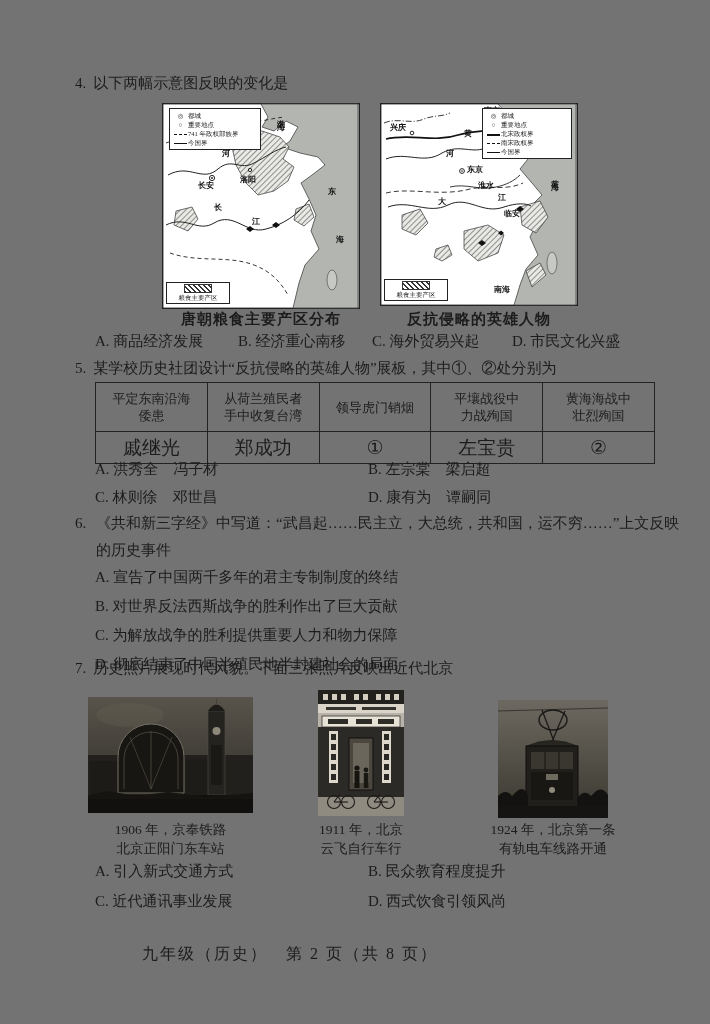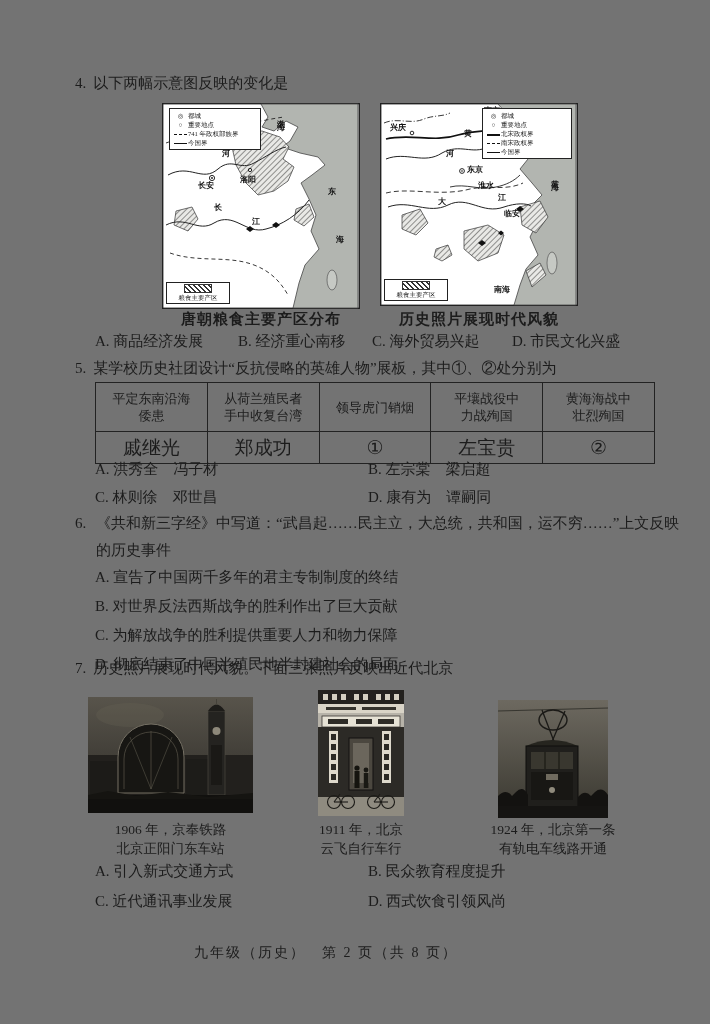--- a/index.html
+++ b/index.html
@@ -47,21 +47,21 @@
   table.heroes td {
     border:1.4px solid #222; text-align:center; vertical-align:middle;
     font-size:13px; line-height:17px; white-space:pre-line; padding:2px 1px;
   }
   table.heroes tr.hdr td { height:44px; }
   table.heroes tr.val td { height:27px; font-size:19px; }
 
   .photo { position:absolute; overflow:hidden; }
   .photo-cap { position:absolute; text-align:center; font-size:13.5px; line-height:19px; white-space:nowrap; }
 
-  #footer { position:absolute; left:0; top:944px; width:580px; text-align:center; font-size:14px; letter-spacing:2px;padding-left:36px; }
+  #footer { position:absolute; left:0; top:944px; width:580px; text-align:center; font-size:16px; letter-spacing:2px; }
 </style>
 </head>
 <body>
 
 <div id="page">
 
   <div class="abs q-line" style="left:75px; top:70px;">
     <span class="q-num">4.</span><span>以下两幅示意图反映的变化是</span>
   </div>
 
@@ -194,21 +194,21 @@
     <span class="map-label" style="left:124px; top:106px;">临安</span>
     <span class="map-label vert" style="left:170px; top:70px;">黄海</span>
     <span class="map-label" style="left:114px; top:182px;">南海</span>
     <div class="area-key" style="left:4px; bottom:5px; width:58px;">
       <span class="hatch-swatch"></span>
       <span>粮食主要产区</span>
     </div>
   </div>
 
   <div class="map-caption" style="left:162px; top:310px; width:198px;">唐朝粮食主要产区分布</div>
-  <div class="map-caption" style="left:380px; top:310px; width:198px;">历史照片展现时代风貌</div>
+  <div class="map-caption" style="left:380px; top:310px; width:198px;">反抗侵略的英雄人物</div>
 
   <div class="opt" style="left:95px;  top:332px;">A. 商品经济发展</div>
   <div class="opt" style="left:238px; top:332px;">B. 经济重心南移</div>
   <div class="opt" style="left:372px; top:332px;">C. 海外贸易兴起</div>
   <div class="opt" style="left:512px; top:332px;">D. 市民文化兴盛</div>
 
   <div class="abs q-line" style="left:75px; top:355px;">
     <span class="q-num">5.</span><span>某学校历史社团设计“反抗侵略的英雄人物”展板，其中①、②处分别为</span>
   </div>
 

